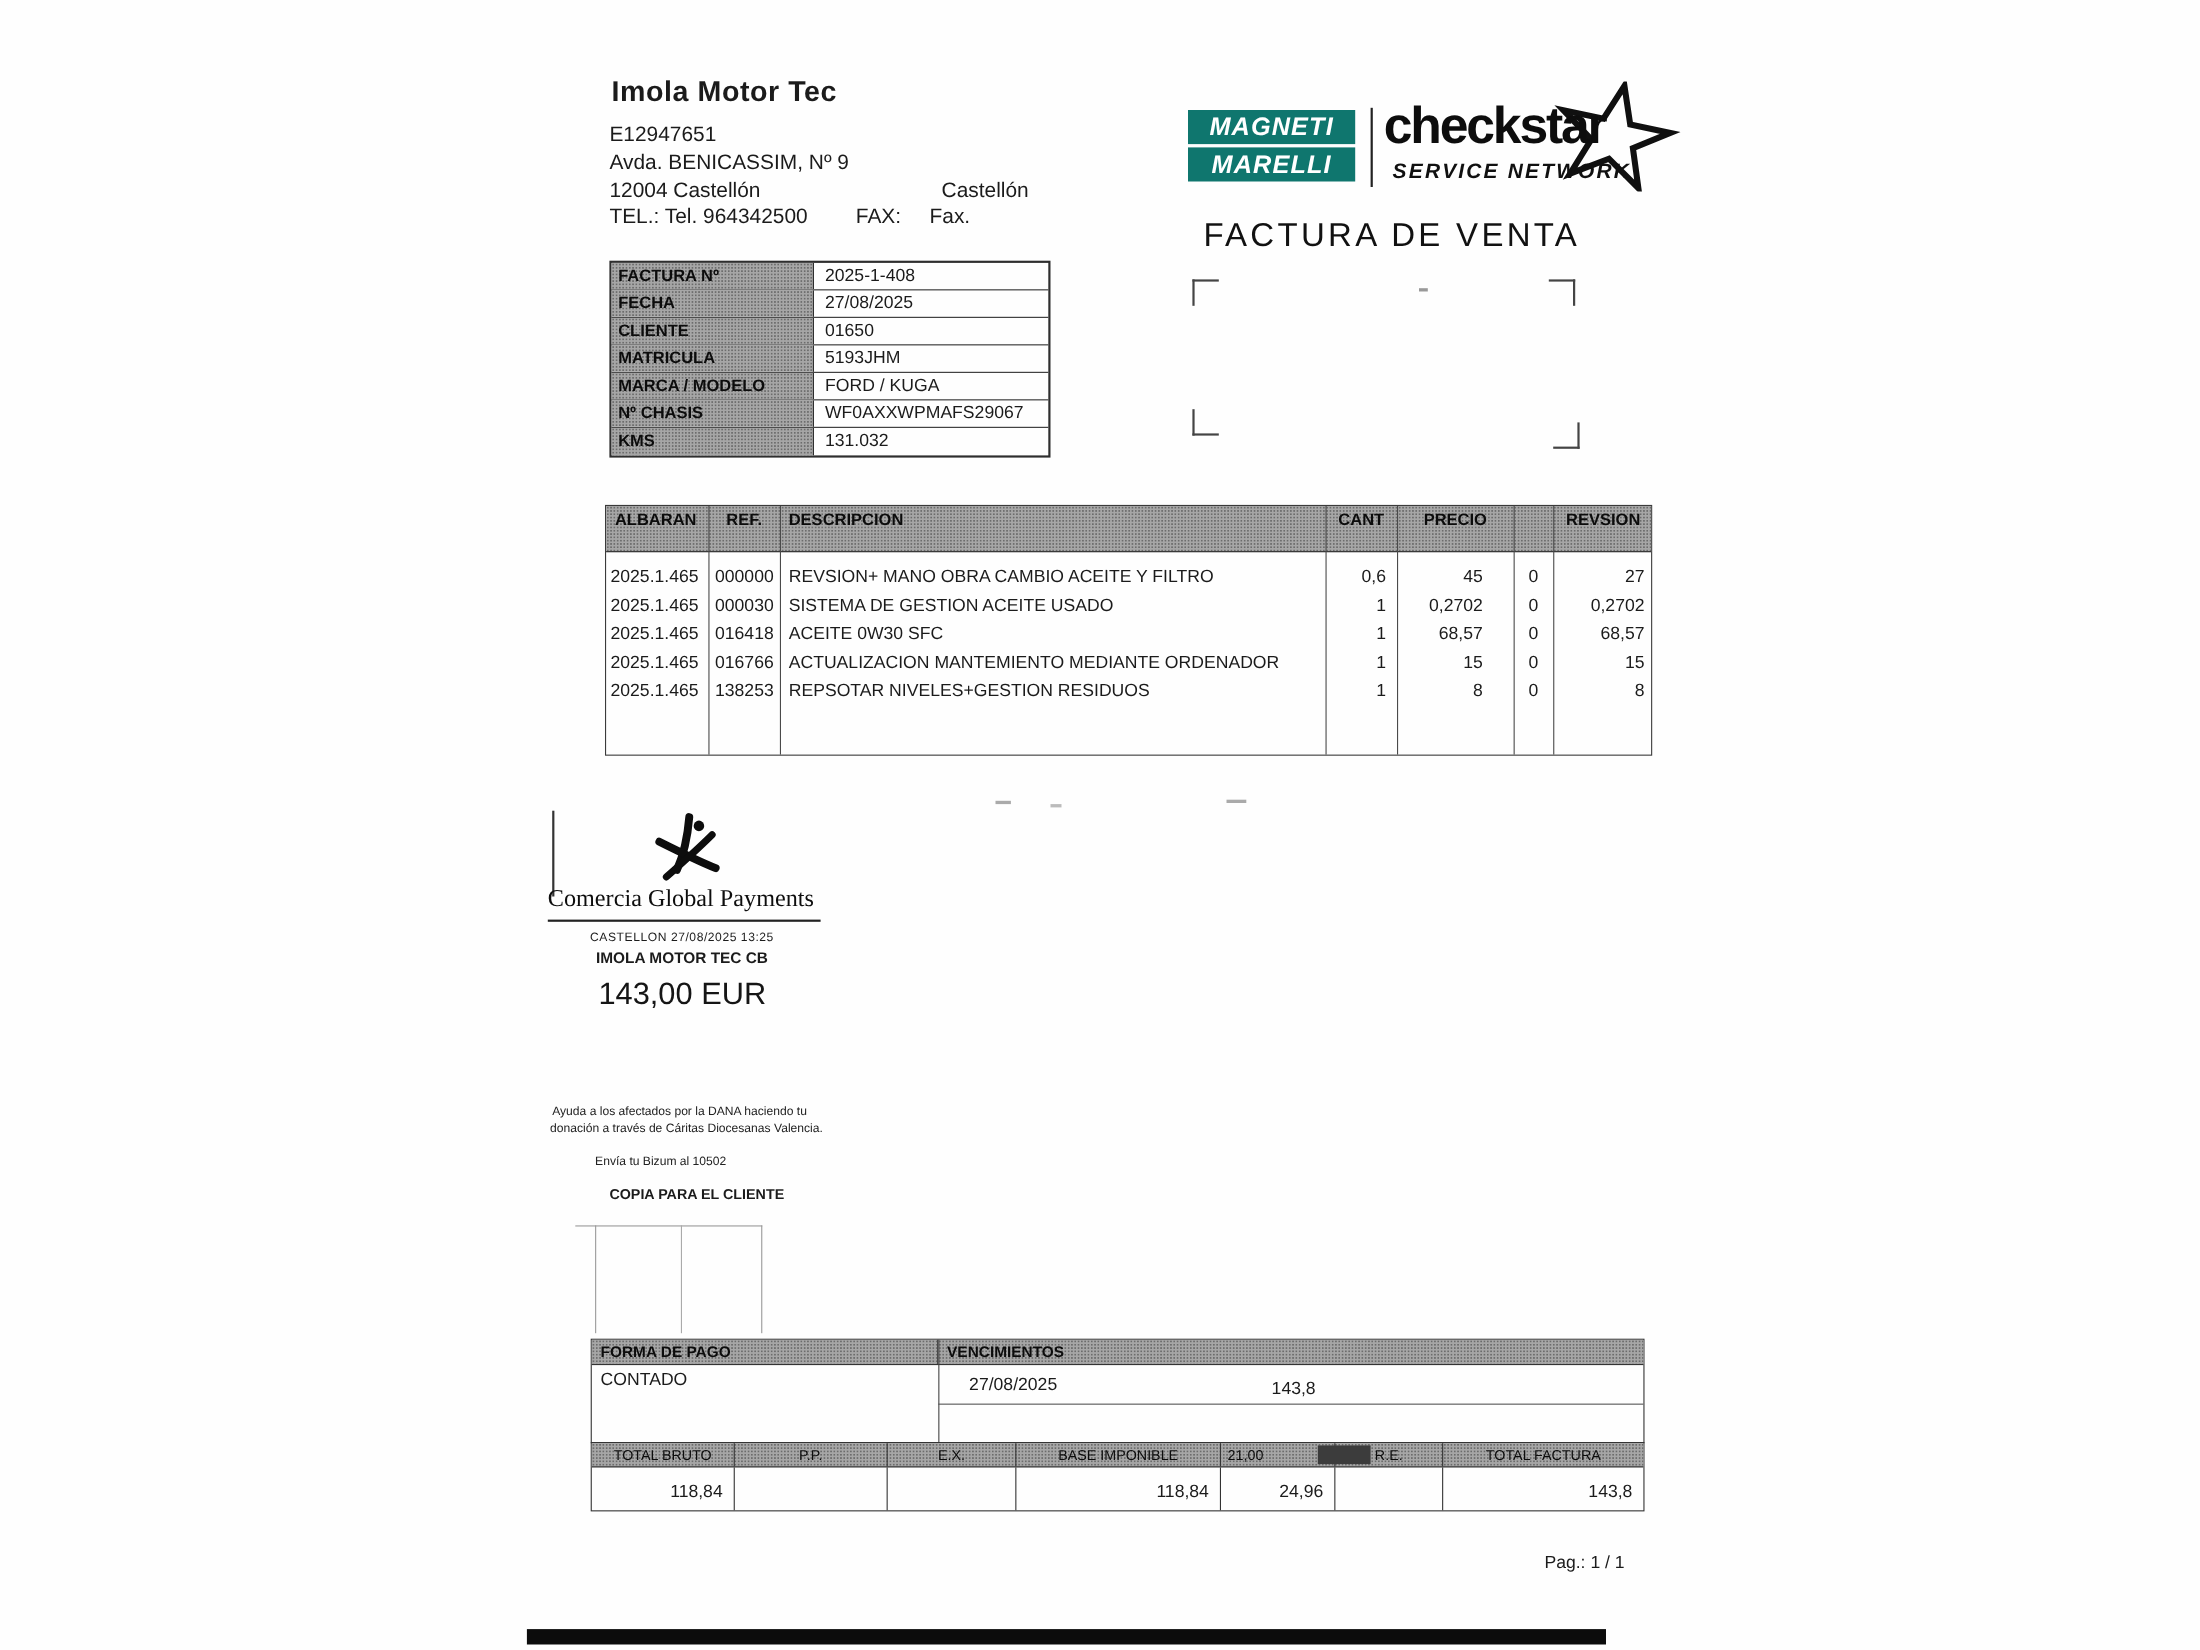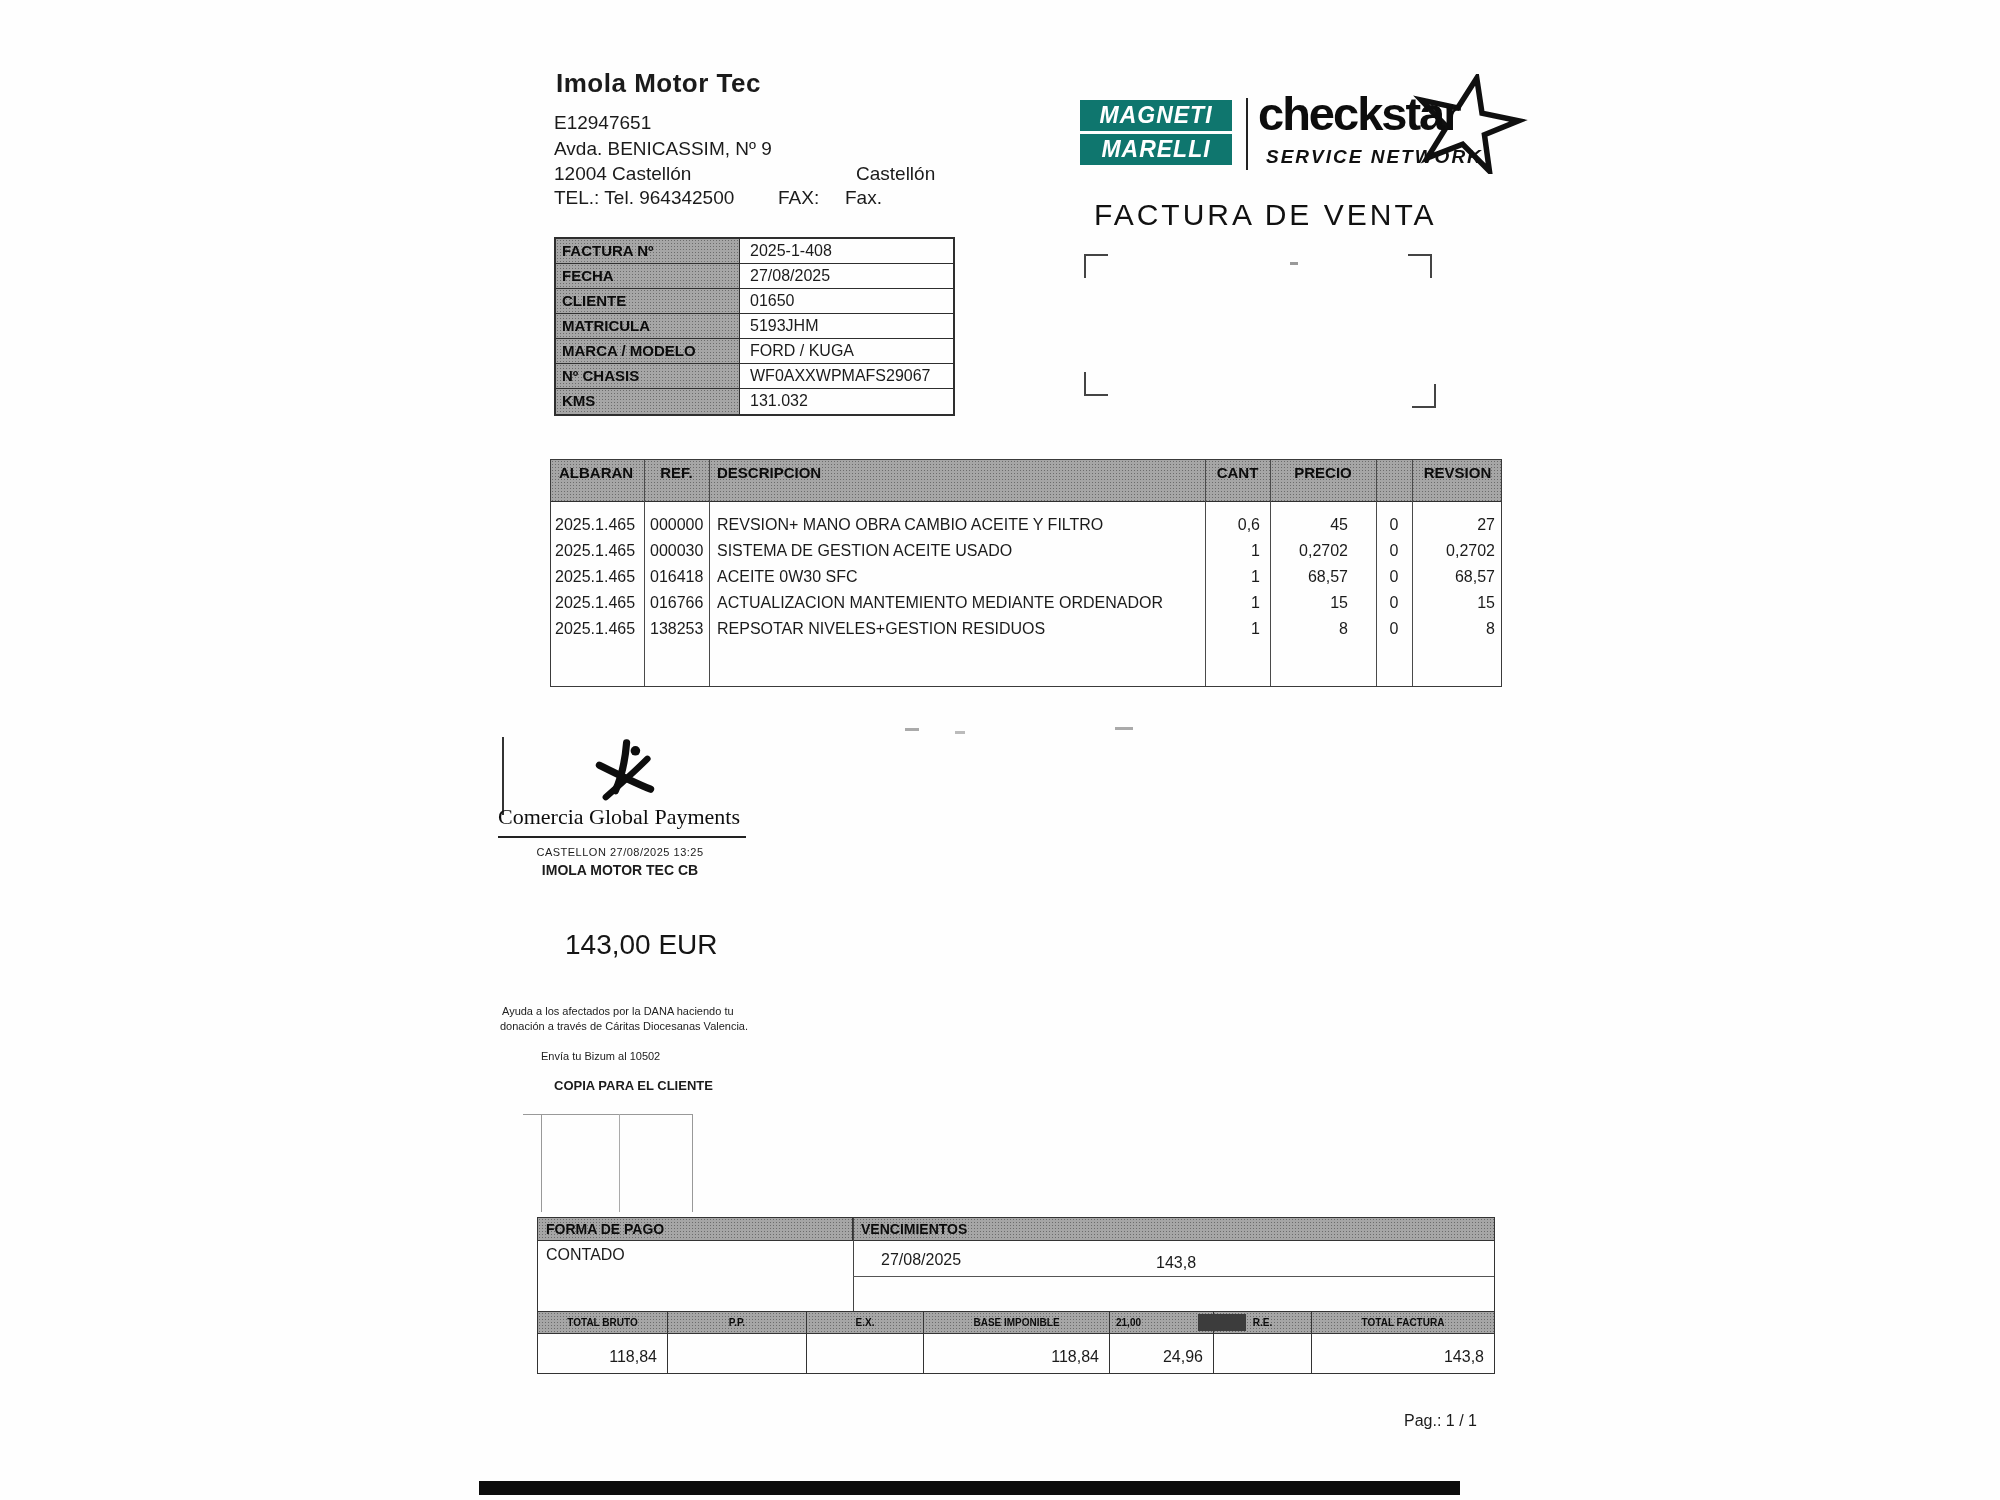--- a/index.html
+++ b/index.html
@@ -56,21 +56,21 @@
   .receipt-amount { font-size:28px; color:#151515; }
   .tiny { font-size:11px; color:#222; }
   .copia { font-size:13px; font-weight:bold; }
   
   .pay-table { width:958px; height:95px; border:1px solid #333; }
   .pay-header { display:flex; height:23px; border-bottom:1px solid #333; }
   .pay-header > div { font-size:14px; font-weight:bold; color:#0c0c0c; line-height:22px; padding-left:8px; }
   .totals-table { width:958px; height:63px; border:1px solid #333; }
   .totals-grid { display:grid; grid-template-columns:130px 139px 117px 186px 104px 98px 182px; }
   .totals-header { height:22px; border-bottom:1px solid #333; }
-  .totals-header > div { font-size:10px; font-weight:bold; color:#0c0c0c; line-height:21px; text-align:center; border-right:1px solid #333; }
+  .totals-header > div { font-size:13px; font-weight:normal; color:#0c0c0c; line-height:21px; text-align:center; border-right:1px solid #333; }
   .totals-header > div:last-child { border-right:none; }
   .totals-body { height:39px; }
   .totals-body > div { border-right:1px solid #333; font-size:16px; text-align:right; padding:14px 10px 0 0; }
   .totals-body > div:last-child { border-right:none; }
   .footer-page { font-size:16px; }
 </style>
 </head>
 <body>
 
 <div class="page">
@@ -207,21 +207,21 @@
   <svg class="abs" style="left:585px; top:738px;" width="80" height="80" viewBox="0 0 100 100">
     <path d="M52,6 C50,30 46,48 38,66" fill="none" stroke="#0d0d0d" stroke-width="9" stroke-linecap="round"></path>
     <path d="M18,34 C38,44 62,56 82,64" fill="none" stroke="#0d0d0d" stroke-width="9" stroke-linecap="round"></path>
     <path d="M78,26 C62,42 44,58 26,74" fill="none" stroke="#0d0d0d" stroke-width="8" stroke-linecap="round"></path>
     <circle cx="63" cy="16" r="6" fill="#0d0d0d"></circle>
   </svg>
   <div class="abs receipt-brand" style="left:498px; top:804px;">Comercia Global Payments</div>
   <div class="abs" style="left:498px; top:836px; width:248px; height:2px; background:#222;"></div>
   <div class="abs receipt-small" style="left:520px; top:846px; width:200px;">CASTELLON  27/08/2025 13:25</div>
   <div class="abs receipt-merchant" style="left:520px; top:862px; width:200px;">IMOLA MOTOR TEC CB</div>
-  <div class="abs receipt-amount" style="left:544px; top:929px;margin-left:21px;">143,00 EUR</div>
+  <div class="abs receipt-amount" style="left:544px; top:888px;">143,00 EUR</div>
 
   <div class="abs tiny" style="left:502px; top:1005px;">Ayuda a los afectados por la DANA haciendo tu</div>
   <div class="abs tiny" style="left:500px; top:1020px;">donación a través de Cáritas Diocesanas Valencia.</div>
   <div class="abs tiny" style="left:541px; top:1050px;">Envía tu Bizum al 10502</div>
   <div class="abs copia" style="left:554px; top:1078px;">COPIA PARA EL CLIENTE</div>
 
   <div class="abs" style="left:523px; top:1114px; width:170px; height:1px; background:#999;"></div>
   <div class="abs" style="left:541px; top:1114px; width:1px; height:98px; background:#999;"></div>
   <div class="abs" style="left:619px; top:1114px; width:1px; height:98px; background:#aaa;"></div>
   <div class="abs" style="left:692px; top:1114px; width:1px; height:98px; background:#999;"></div>

